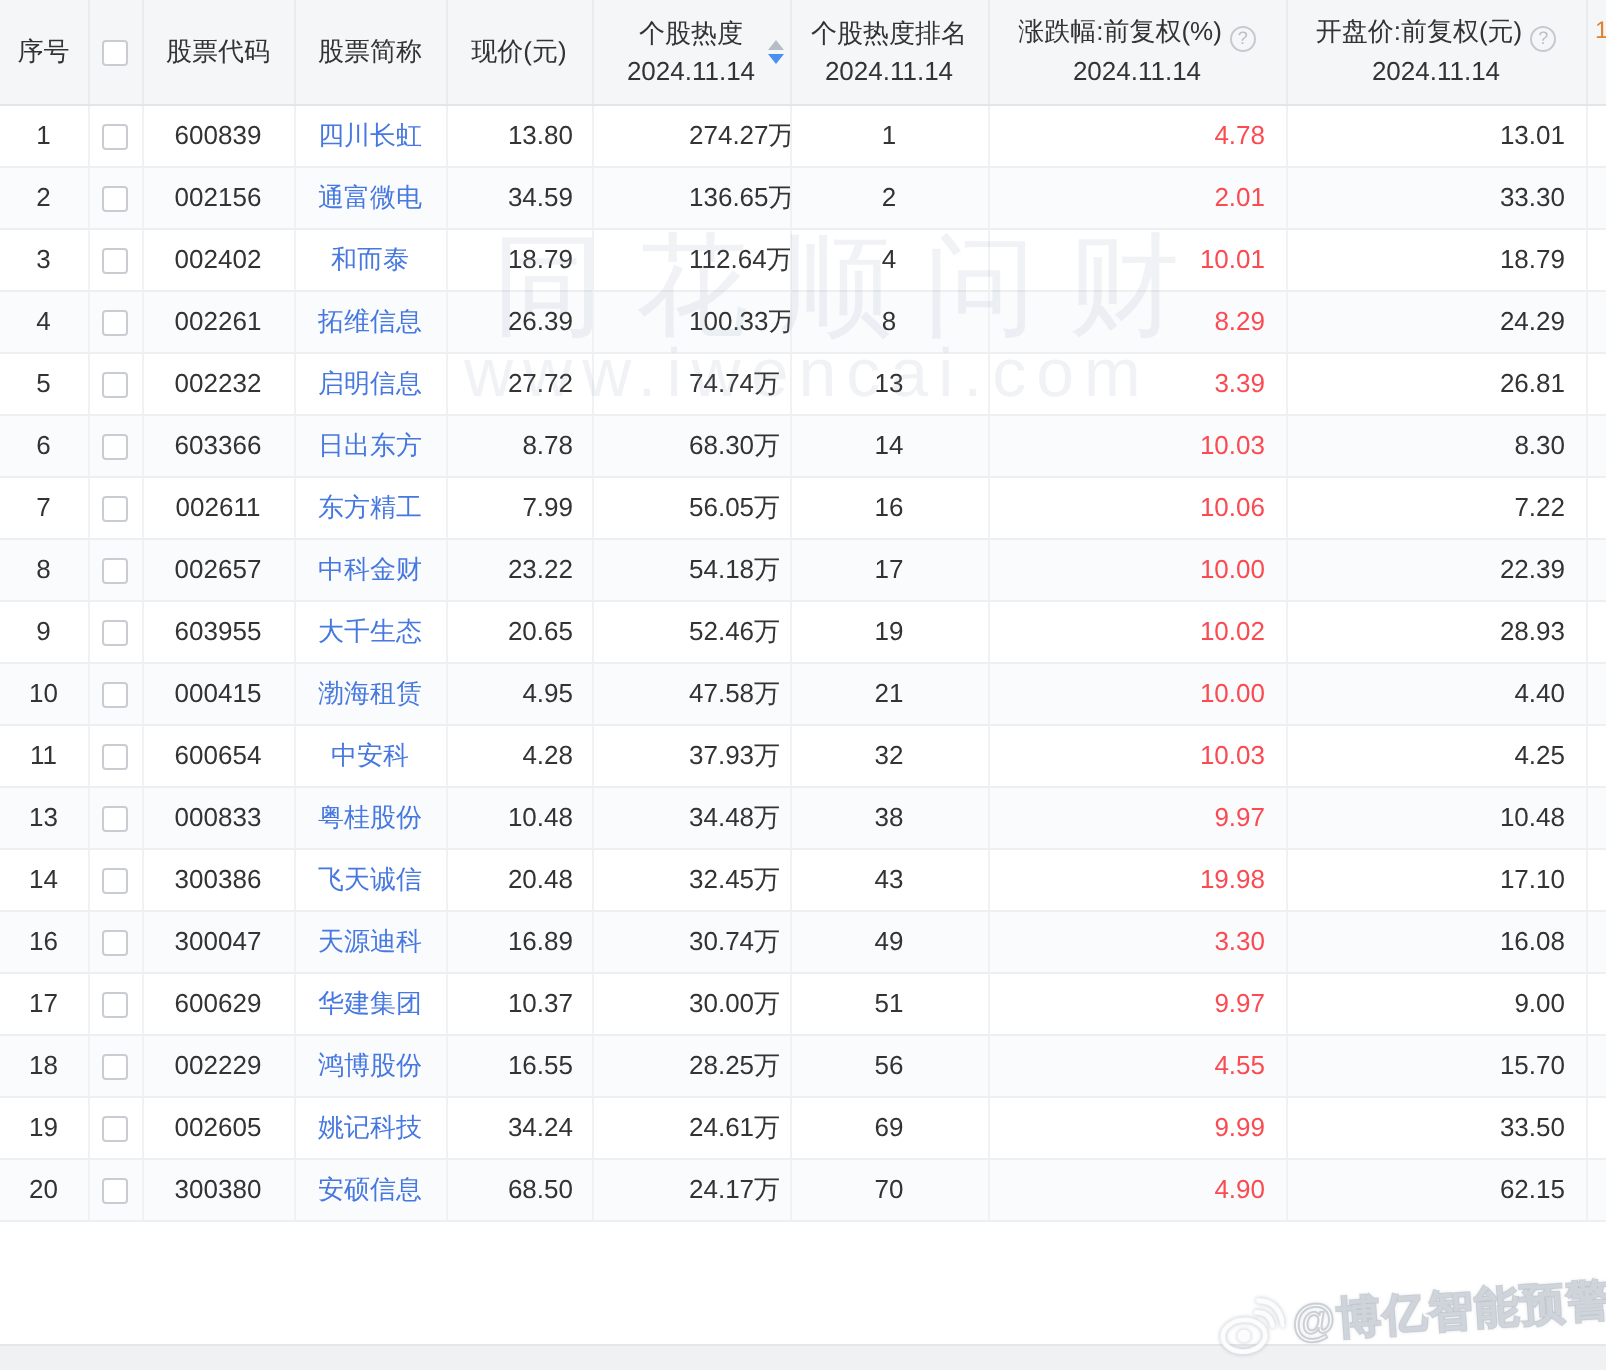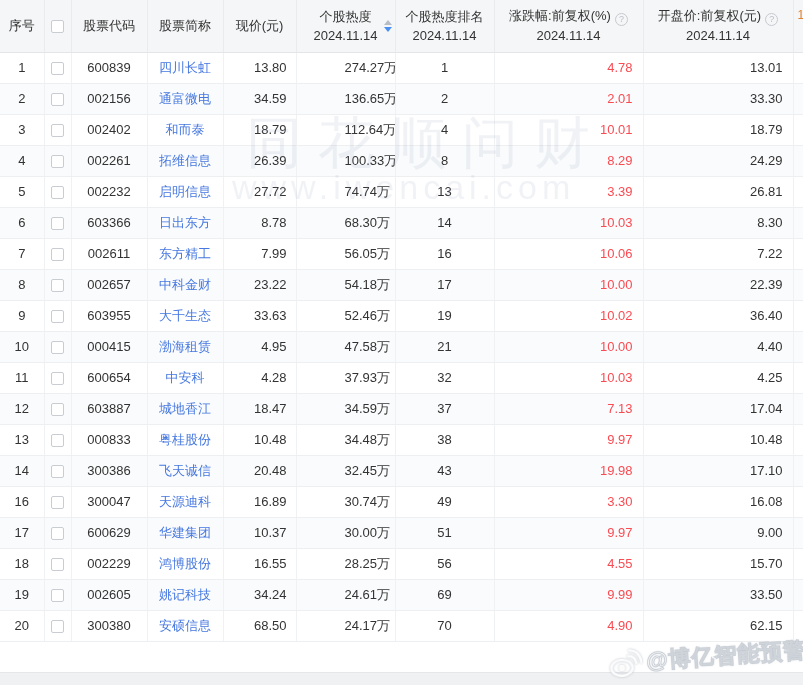--- a/index.html
+++ b/index.html
@@ -270,25 +270,25 @@
 
   <tr class="row">
     <td class="c-idx">9</td>
     <td class="c-chk">
       <span class="chk"></span>
     </td>
     <td class="c-code">603955</td>
     <td class="c-name">
       <a class="stock-link">大千生态</a>
     </td>
-    <td class="c-price num">33.63</td>
+    <td class="c-price num">20.65</td>
     <td class="c-heat num">52.46万</td>
     <td class="c-rank">19</td>
     <td class="c-change num">10.02</td>
-    <td class="c-open num">36.40</td>
+    <td class="c-open num">28.93</td>
     <td class="c-edge"></td>
   </tr>
 
   <tr class="row">
     <td class="c-idx">10</td>
     <td class="c-chk">
       <span class="chk"></span>
     </td>
     <td class="c-code">000415</td>
     <td class="c-name">
@@ -312,36 +312,20 @@
       <a class="stock-link">中安科</a>
     </td>
     <td class="c-price num">4.28</td>
     <td class="c-heat num">37.93万</td>
     <td class="c-rank">32</td>
     <td class="c-change num">10.03</td>
     <td class="c-open num">4.25</td>
     <td class="c-edge"></td>
   </tr>
 
-  <tr class="row">
-    <td class="c-idx">12</td>
-    <td class="c-chk">
-      <span class="chk"></span>
-    </td>
-    <td class="c-code">603887</td>
-    <td class="c-name">
-      <a class="stock-link">城地香江</a>
-    </td>
-    <td class="c-price num">18.47</td>
-    <td class="c-heat num">34.59万</td>
-    <td class="c-rank">37</td>
-    <td class="c-change num">7.13</td>
-    <td class="c-open num">17.04</td>
-    <td class="c-edge"></td>
-  </tr>
 
   <tr class="row">
     <td class="c-idx">13</td>
     <td class="c-chk">
       <span class="chk"></span>
     </td>
     <td class="c-code">000833</td>
     <td class="c-name">
       <a class="stock-link">粤桂股份</a>
     </td>

